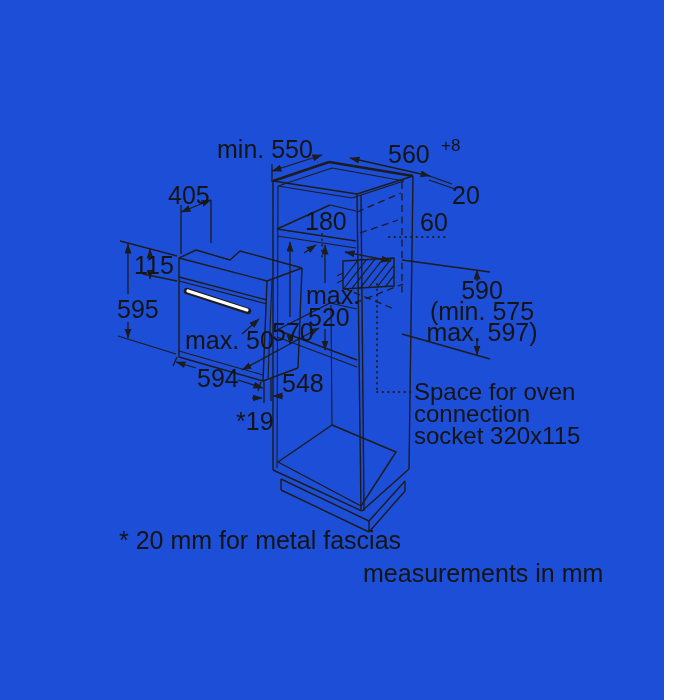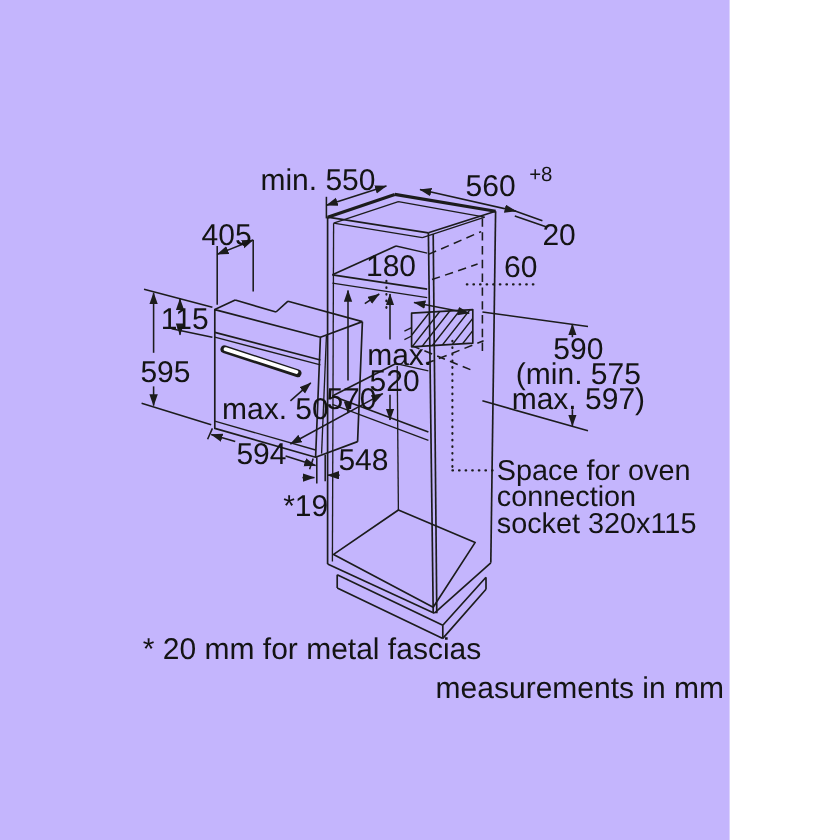--- a/index.html
+++ b/index.html
@@ -1,19 +1,19 @@
 <!DOCTYPE html>
 <html><head>
 <meta charset="utf-8">
 <style>
   html,body{margin:0;padding:0;background:#ffffff;}
   .stage{
     position:relative;
-    width:608px;height:700px;
-    background:#c4b5fd;
+    width:664px;height:700px;
+    background:#1d4ed8;
     font-family:"Liberation Sans", sans-serif;
     overflow:hidden;
   }
   svg{display:block;}
   .ln{stroke:#1c1c1c;stroke-width:1.4;fill:none;stroke-linejoin:round;}
   .ln2{stroke:#1c1c1c;stroke-width:2.6;fill:none;}
   .thin{stroke:#1c1c1c;stroke-width:1.1;fill:none;}
   .dash{stroke:#1c1c1c;stroke-width:1.3;fill:none;stroke-dasharray:7 4.5;}
   .dot{stroke:#1c1c1c;stroke-width:1.8;fill:none;stroke-dasharray:0.5 5;stroke-linecap:round;}
   .dim{stroke:#1c1c1c;stroke-width:1.3;fill:none;}

